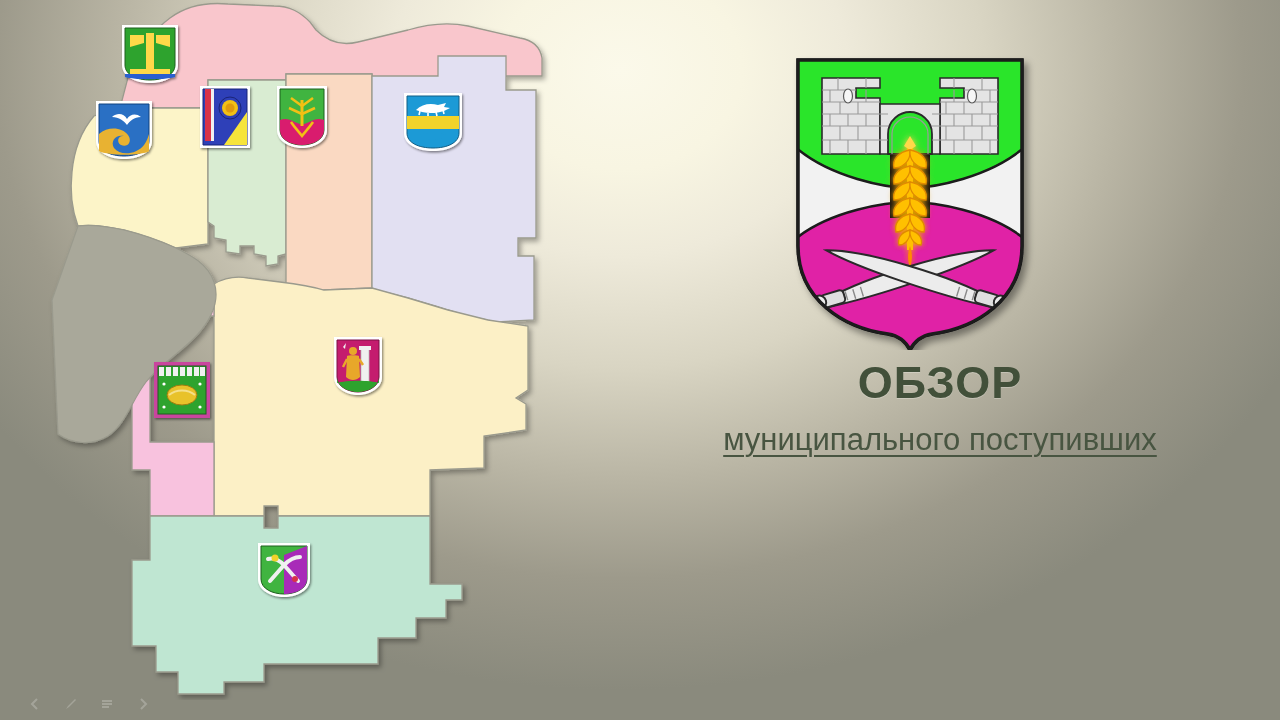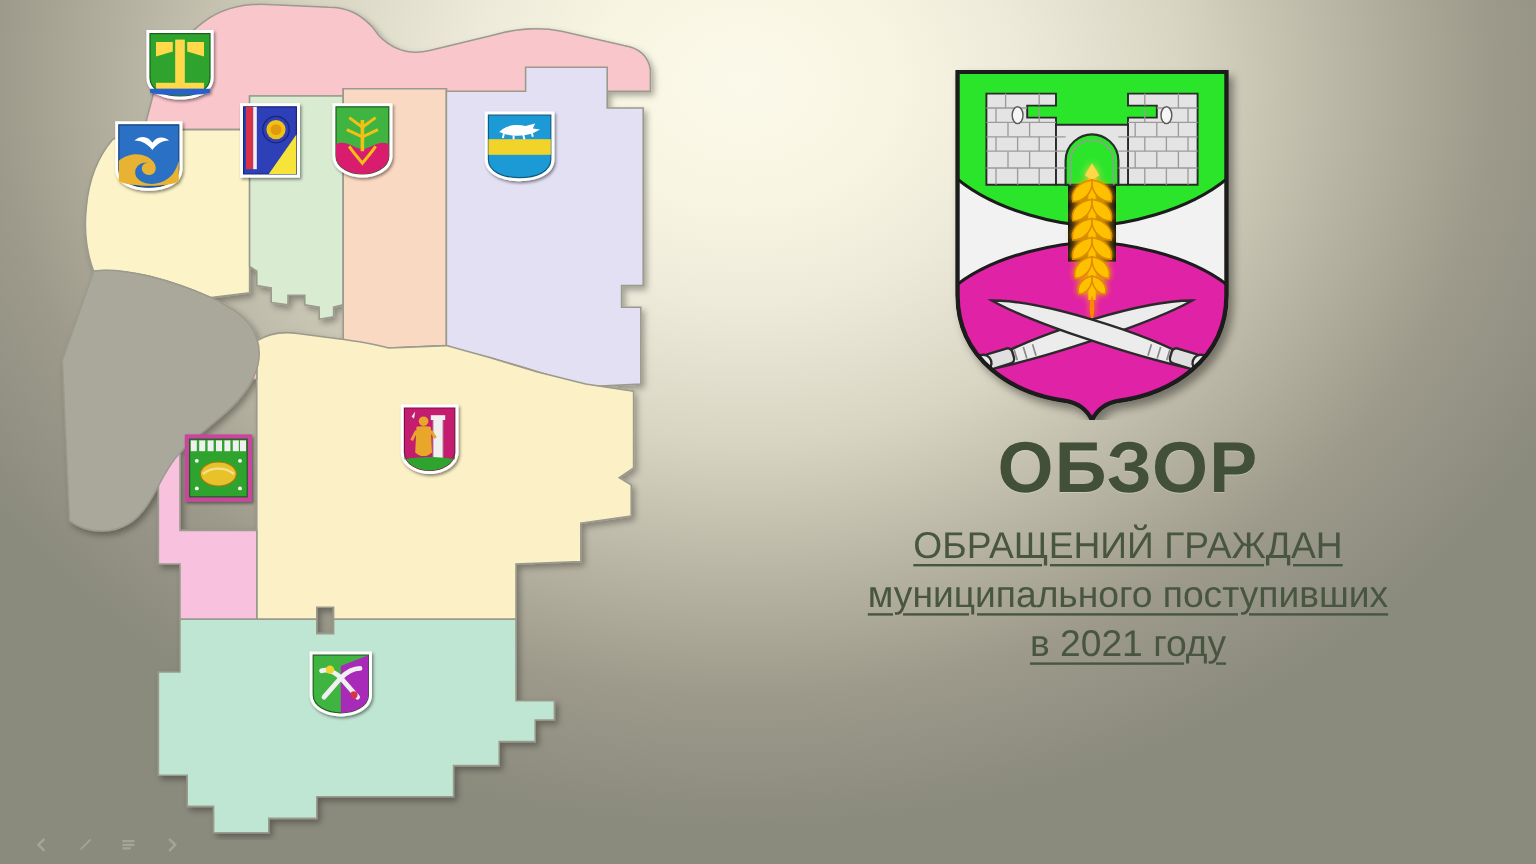--- a/index.html
+++ b/index.html
@@ -59,21 +59,21 @@
 
   
   #title-block {
     position: absolute;
     left: 0;
     top: 360px;
     width: 680px;
     text-align: center;
   }
   #main-title {
-    font-size: 60px;
+    font-size: 45px;
     font-weight: bold;
     letter-spacing: 1px;
     color: #42503a;
     line-height: 1.0;
     margin: 0 0 14px 0;
     text-shadow: 0 1px 0 rgba(255,255,255,.25);
   }
   .sub-line {
     font-size: 31px;
     color: #485541;
@@ -376,23 +376,21 @@
                    C242 250 196 278 152 284
                    C140 286 134 292 130 300
                    C126 292 120 286 108 284
                    C64 278 18 250 18 196 Z" fill="none" stroke="#1a1a1a" stroke-width="3.5"></path>
         </g>
       </svg>
     </div>
 
     <div id="title-block">
       <div id="main-title">ОБЗОР</div>
-      <div class="sub-line">ОБРАЩЕНИЙ ГРАЖДАН</div>
       <div class="sub-line">муниципального поступивших</div>
-      <div class="sub-line">в 2021 году</div>
     </div>
   </div>
 
   <div id="presenter-bar">
     <div class="pbtn">
       <svg width="14" height="14" viewBox="0 0 14 14">
           <path d="M9 2 L4 7 L9 12" fill="none" stroke="currentColor" stroke-width="2"></path>
         </svg>
     </div>
     <div class="pbtn">

